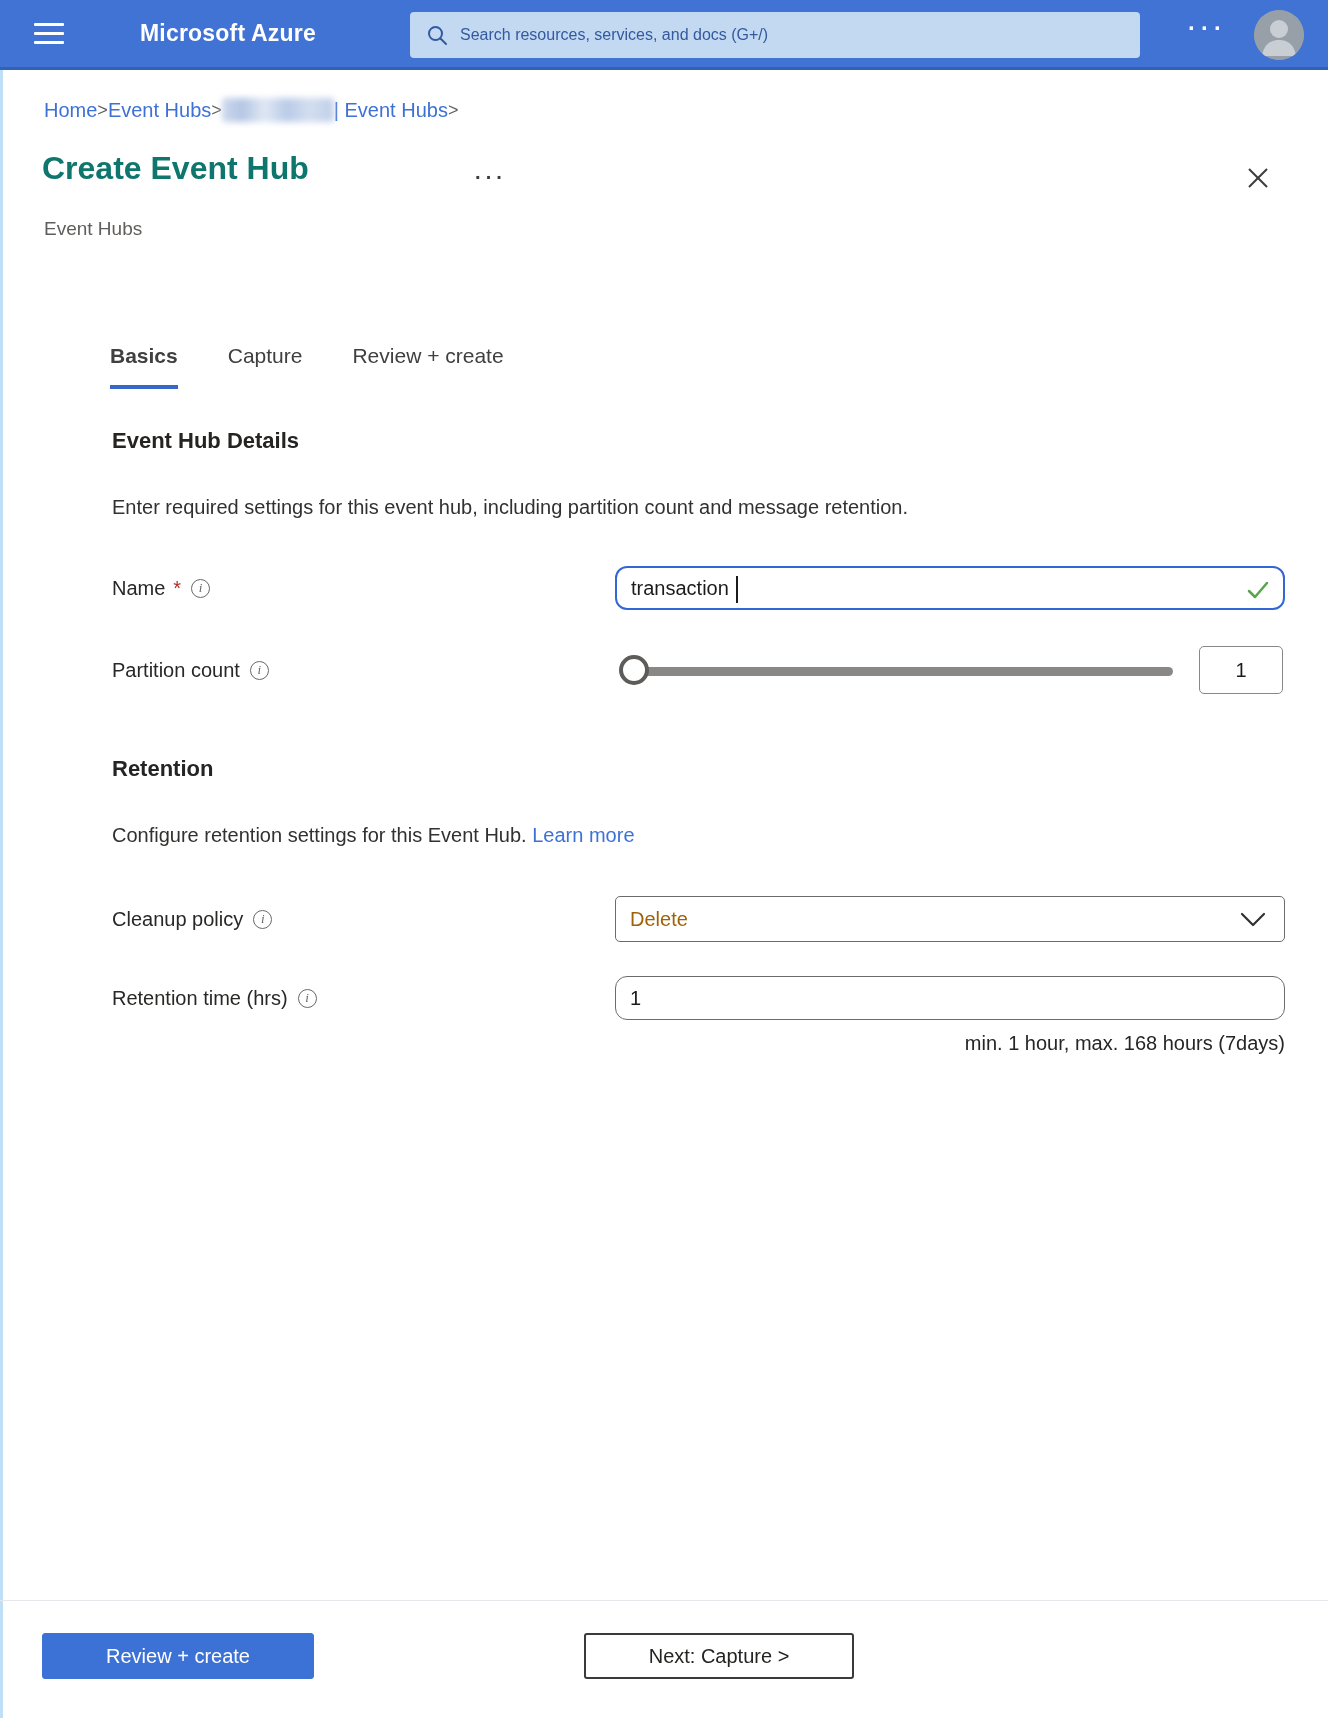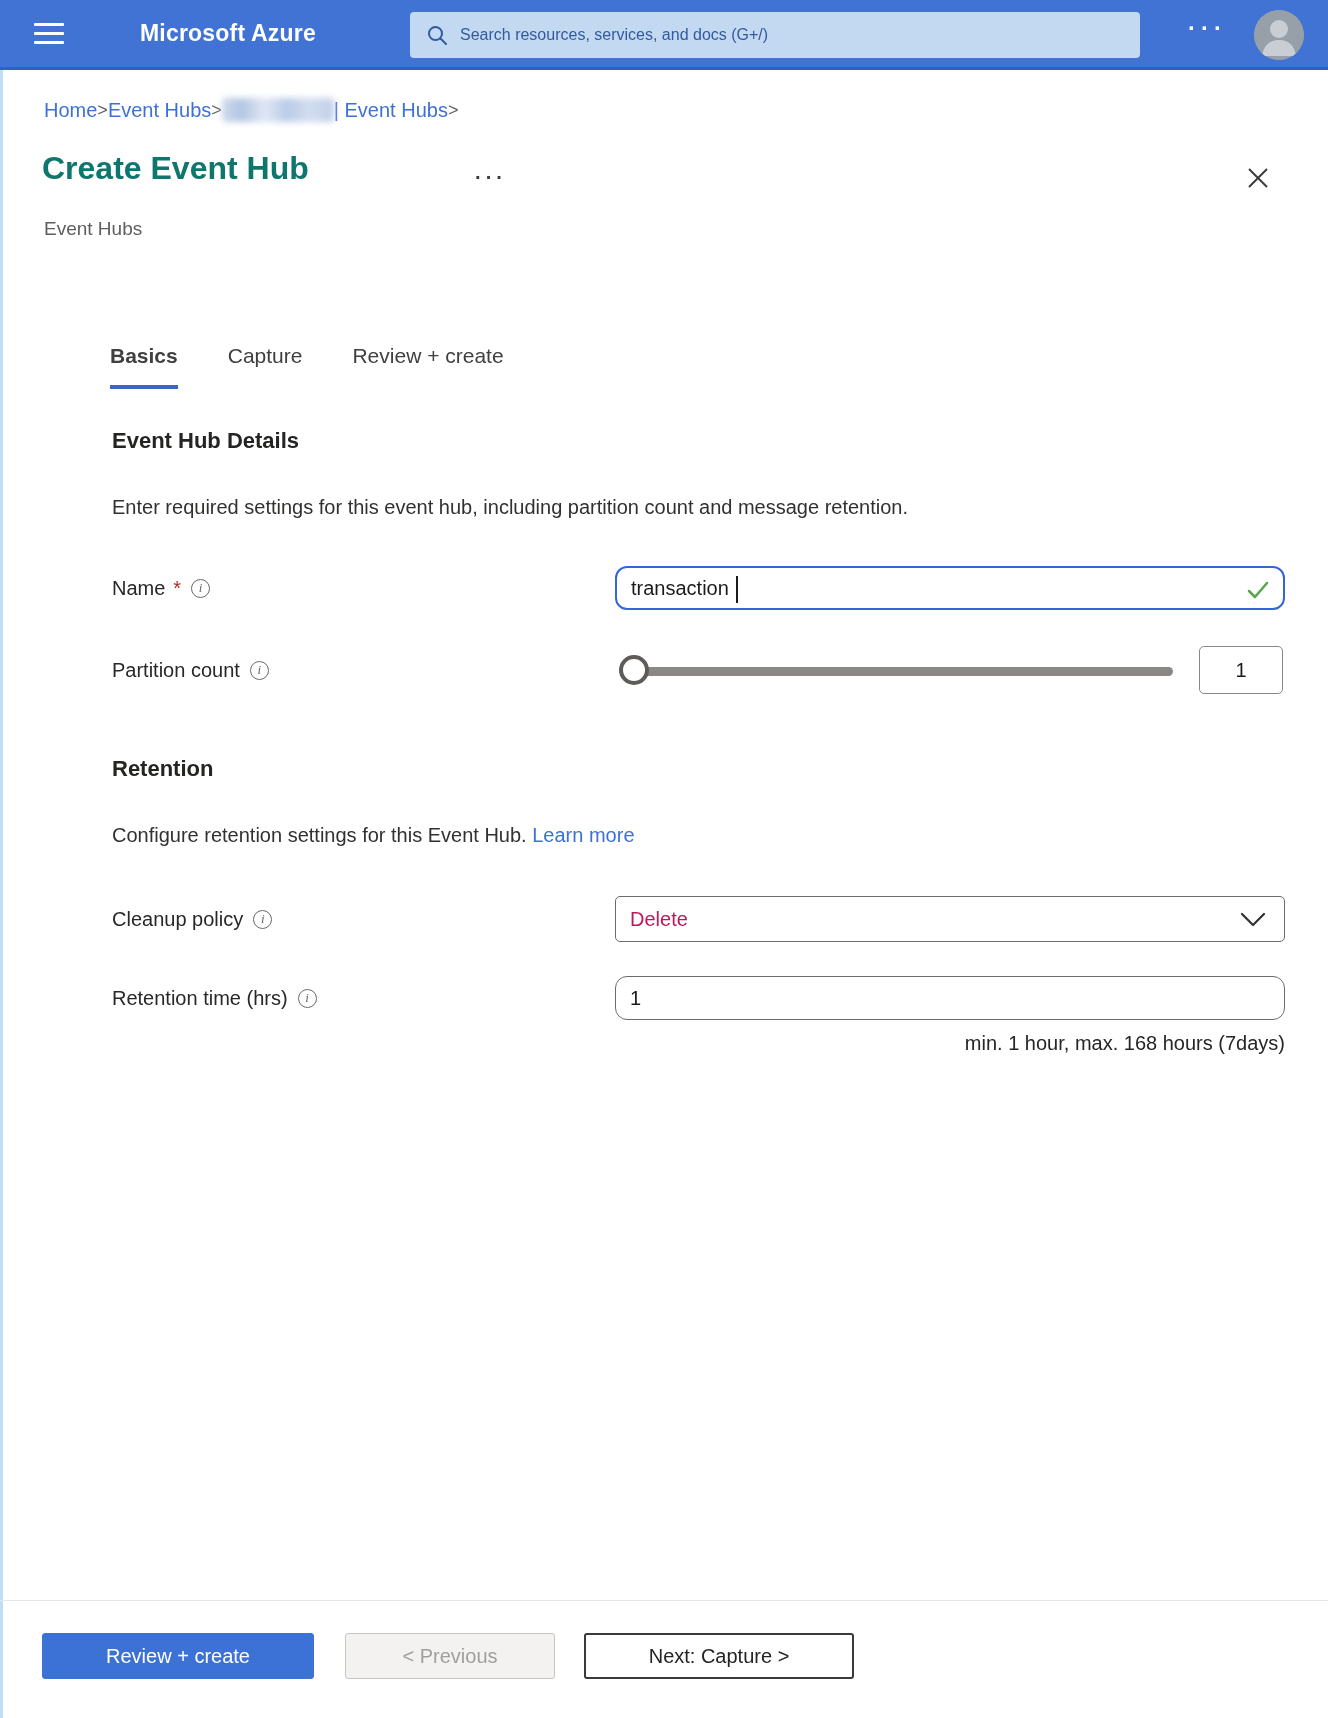--- a/index.html
+++ b/index.html
@@ -76,21 +76,21 @@
   .slider-track { position:absolute; left:18px; top:21px; width:540px; height:9px; background:#8A8886; border-radius:5px; }
   .slider-thumb { position:absolute; left:4px; top:9px; width:22px; height:22px; background:#fff;
                   border:4.5px solid #5E5C5A; border-radius:50%; box-sizing:content-box; cursor:grab; }
   .count-box { position:absolute; right:2px; top:0; width:84px; height:48px; border:1.5px solid #8A8886;
                border-radius:5px; display:flex; align-items:center; justify-content:center;
                font-size:20px; color:#1b1b1b; background:#fff; }
 
   
   .dropdown { position:relative; width:670px; height:46px; border:1.5px solid #6B6B6B; border-radius:5px;
               background:#fff; display:flex; align-items:center; padding:0 48px 0 14px;
-              font-size:20px; color:#be185d; cursor:pointer; }
+              font-size:20px; color:#a16207; cursor:pointer; }
   .chev { position:absolute; right:18px; top:15px; }
 
   .hint { position:absolute; right:43px; top:1032px; font-size:20px; color:#262626; }
 
   
   .footer-divider { position:absolute; left:0; top:1600px; width:1328px; height:1px; background:#E5E7EA; }
   .btn { position:absolute; top:1633px; height:46px; border-radius:3px; font-family:"Liberation Sans",sans-serif;
          font-size:20px; display:flex; align-items:center; justify-content:center; cursor:pointer; }
   .btn-primary { left:42px; width:272px; background:#3C71D5; border:1px solid #3C71D5; color:#fff; }
   .btn-disabled { left:345px; width:210px; background:#F3F2F1; border:1px solid #C8C6C4; color:#A19F9D; cursor:default; }
@@ -217,16 +217,15 @@
       <div class="textfield">
         <input type="text" value="1" style="">
       </div>
     </div>
   </div>
 
   <div class="hint">min. 1 hour, max. 168 hours (7days)</div>
 
   <div class="footer-divider"></div>
   <button class="btn btn-primary">Review + create</button>
-  <button class="btn btn-disabled">&lt; Previous</button>
   <button class="btn btn-outline">Next: Capture &gt;</button>
 
 </div>
 
 </body></html>

